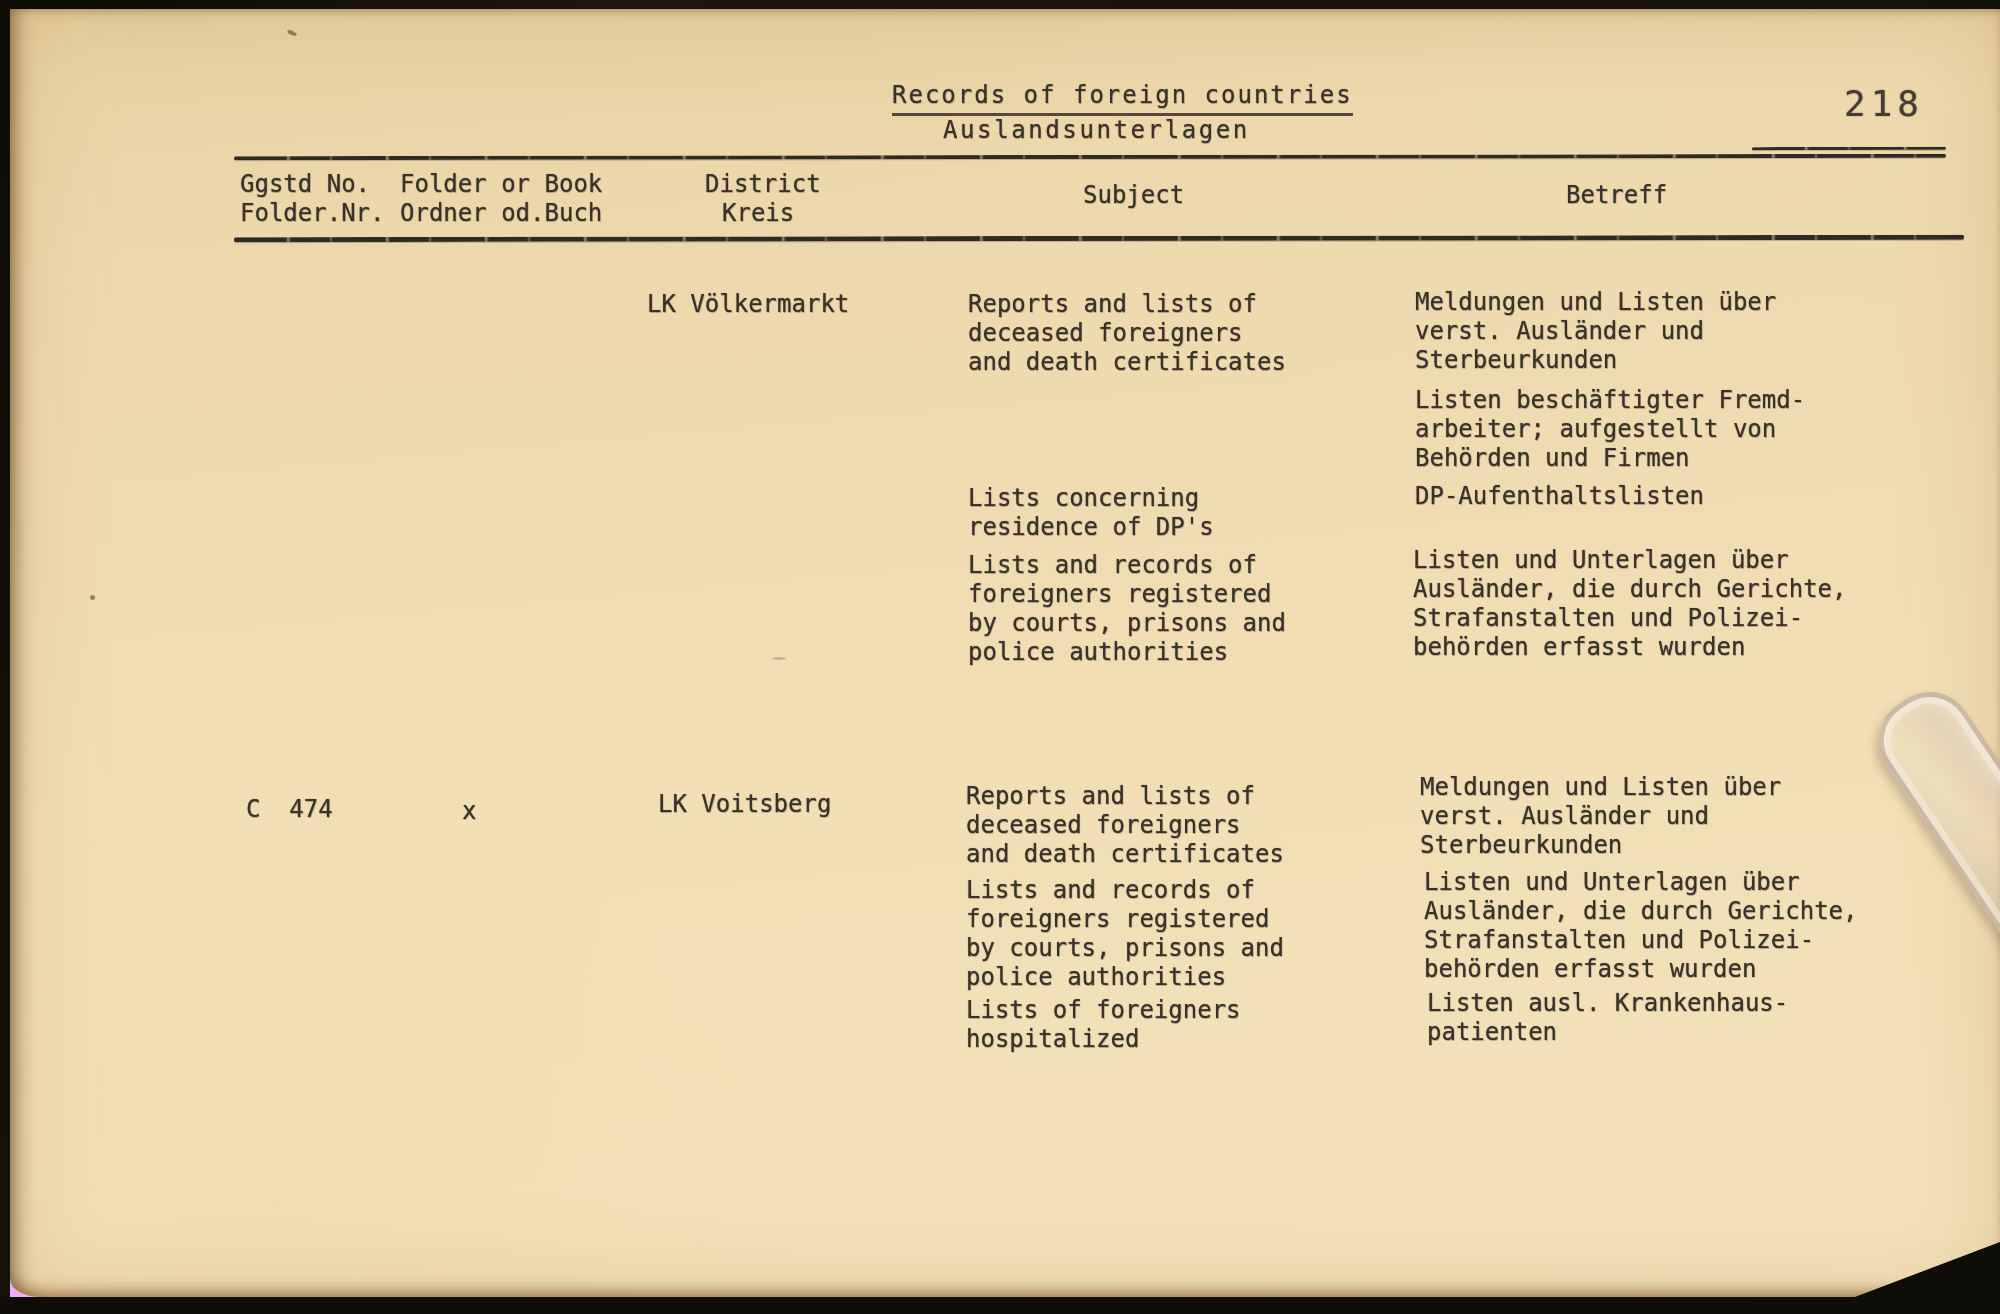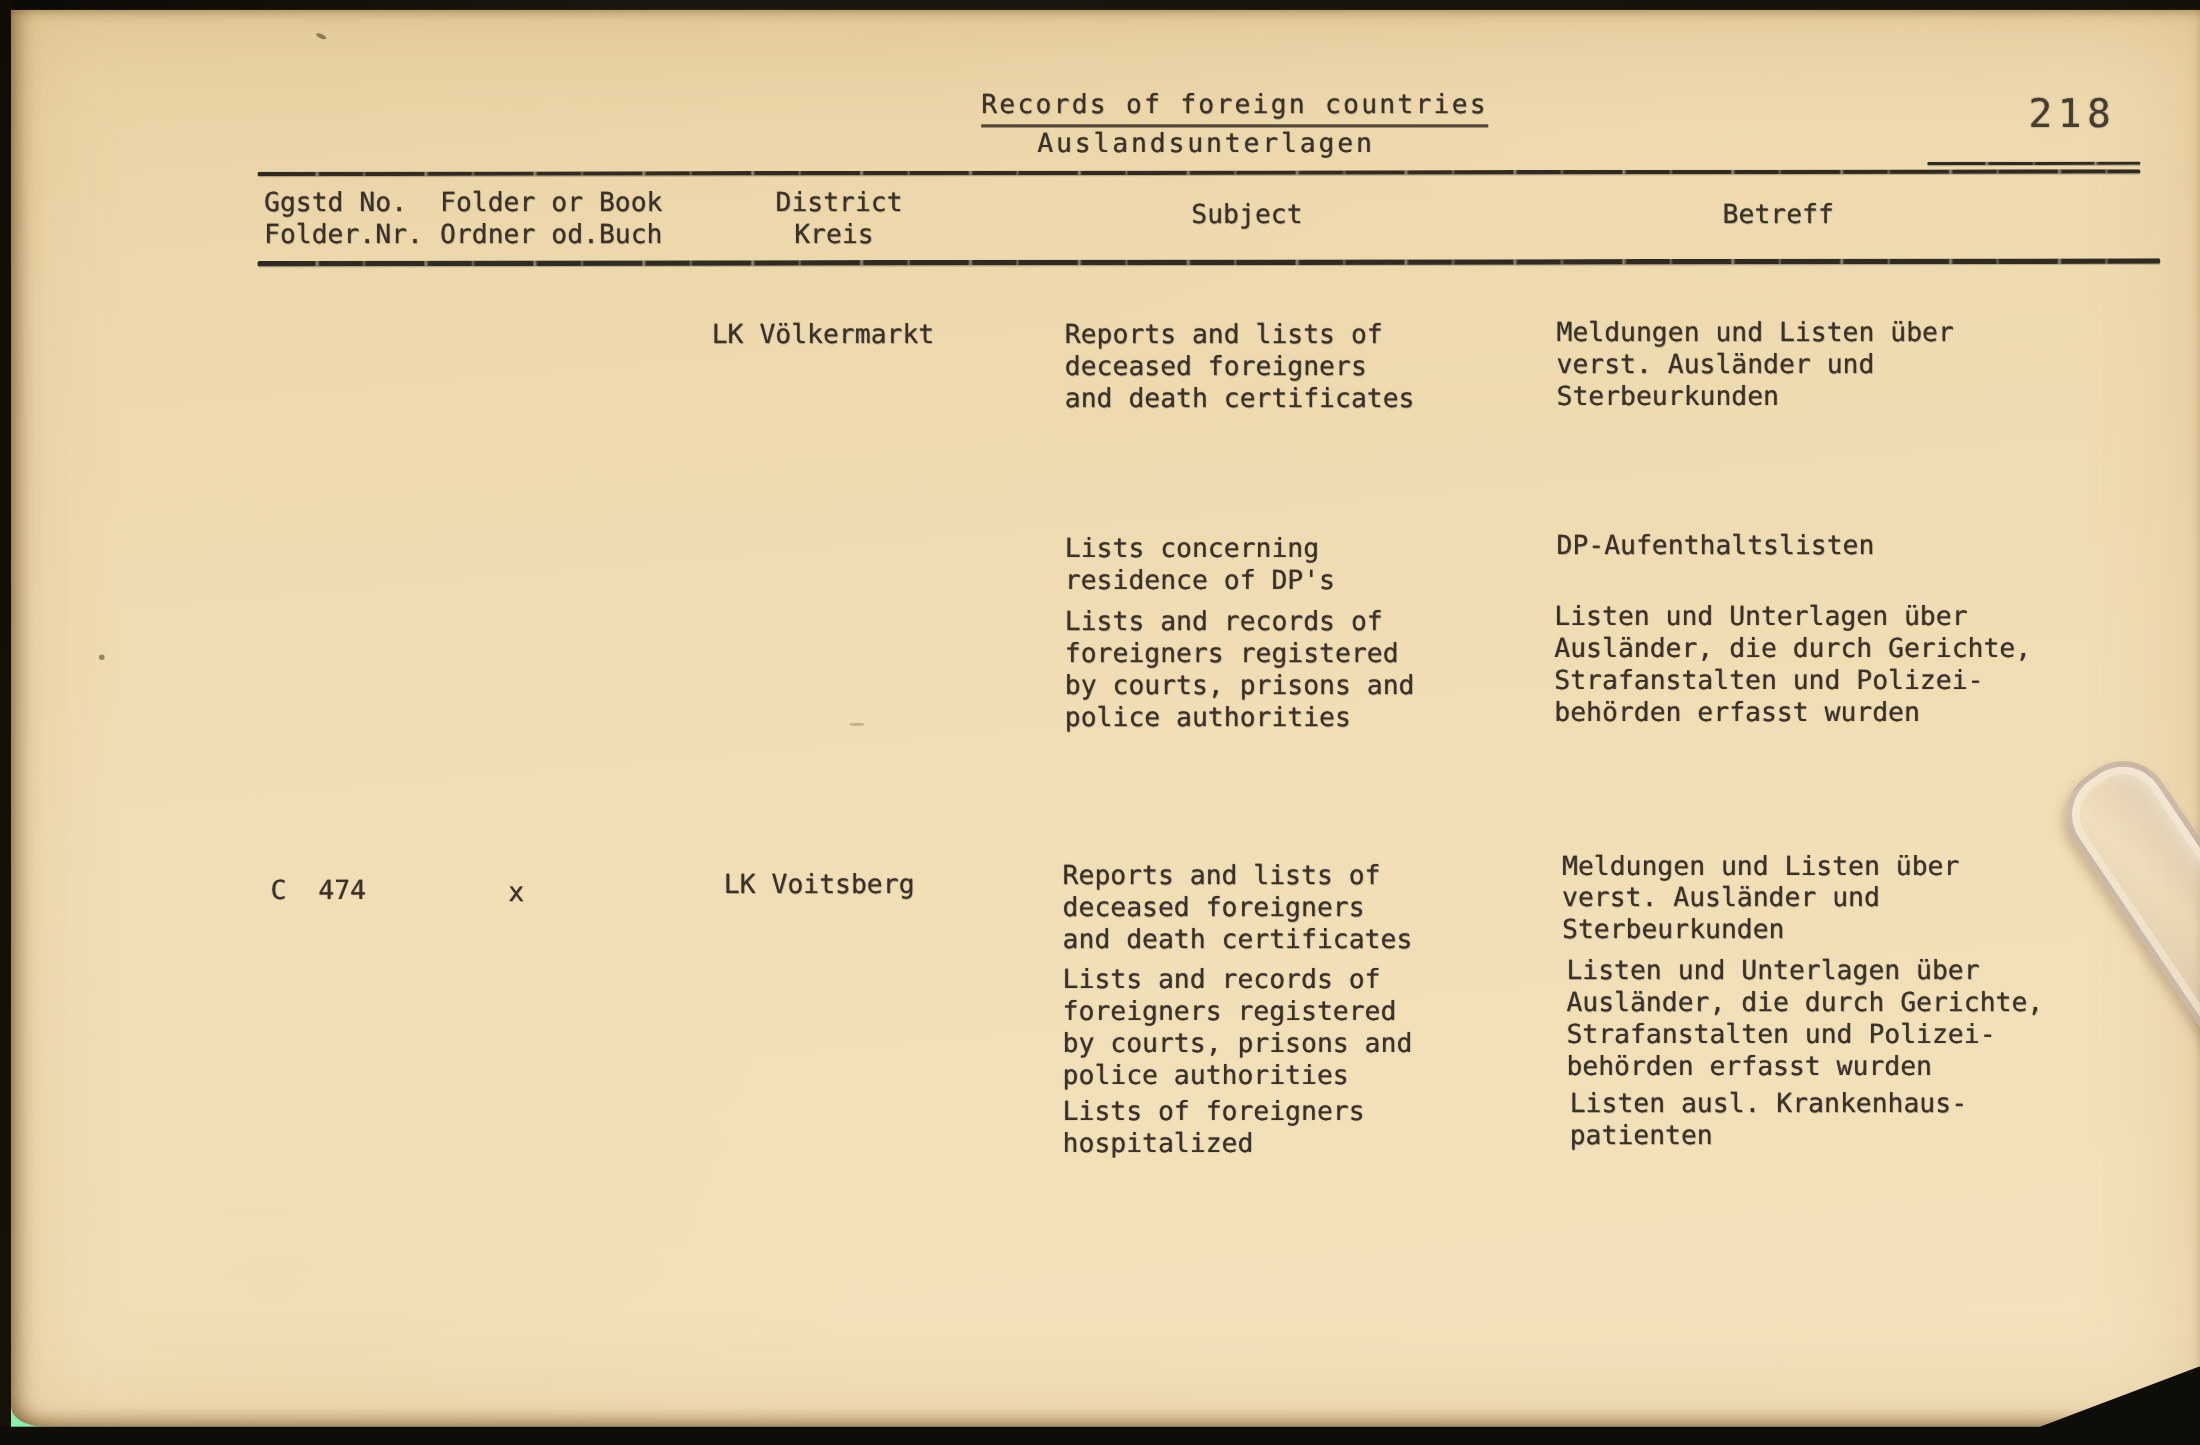--- a/index.html
+++ b/index.html
@@ -1,18 +1,18 @@
 <!DOCTYPE html>
 <html><head>
 <meta charset="utf-8">
 <style>
   html,body{margin:0;padding:0;background:#0e0c07;}
   .scan{
     position:relative;width:2000px;height:1314px;overflow:hidden;
-    background:#86efac;
+    background:#f0abfc;
     font-family:"DejaVu Sans Mono","Liberation Mono",monospace;
   }
   .page{
     position:absolute;left:10px;top:7px;width:1990px;height:1290px;
     border-bottom-left-radius:30px 18px;
     background:
       radial-gradient(1200px 500px at 78% 8%, rgba(240,222,180,0.35), rgba(240,222,180,0) 60%),
       radial-gradient(900px 600px at 12% 90%, rgba(235,214,165,0.30), rgba(235,214,165,0) 60%),
       linear-gradient(175deg,#e7d1a2 0%,#edd8ac 18%,#f1deb5 55%,#f3e2bc 100%);
     box-shadow:
@@ -84,20 +84,23 @@
 
     <div class="t" style="left:637px;top:283px;">LK Völkermarkt</div>
 
     <div class="t prelines" style="left:958px;top:283px;">Reports and lists of
 deceased foreigners
 and death certificates</div>
     <div class="t prelines" style="left:1405px;top:281px;">Meldungen und Listen über
 verst. Ausländer und
 Sterbeurkunden</div>
 
+    <div class="t prelines" style="left:1405px;top:379px;">Listen beschäftigter Fremd-
+arbeiter; aufgestellt von
+Behörden und Firmen</div>
 
     <div class="t prelines" style="left:958px;top:477px;">Lists concerning
 residence of DP's</div>
     <div class="t prelines" style="left:1405px;top:475px;">DP-Aufenthaltslisten</div>
 
     <div class="t prelines" style="left:958px;top:544px;">Lists and records of
 foreigners registered
 by courts, prisons and
 police authorities</div>
     <div class="t prelines" style="left:1403px;top:539px;">Listen und Unterlagen über

